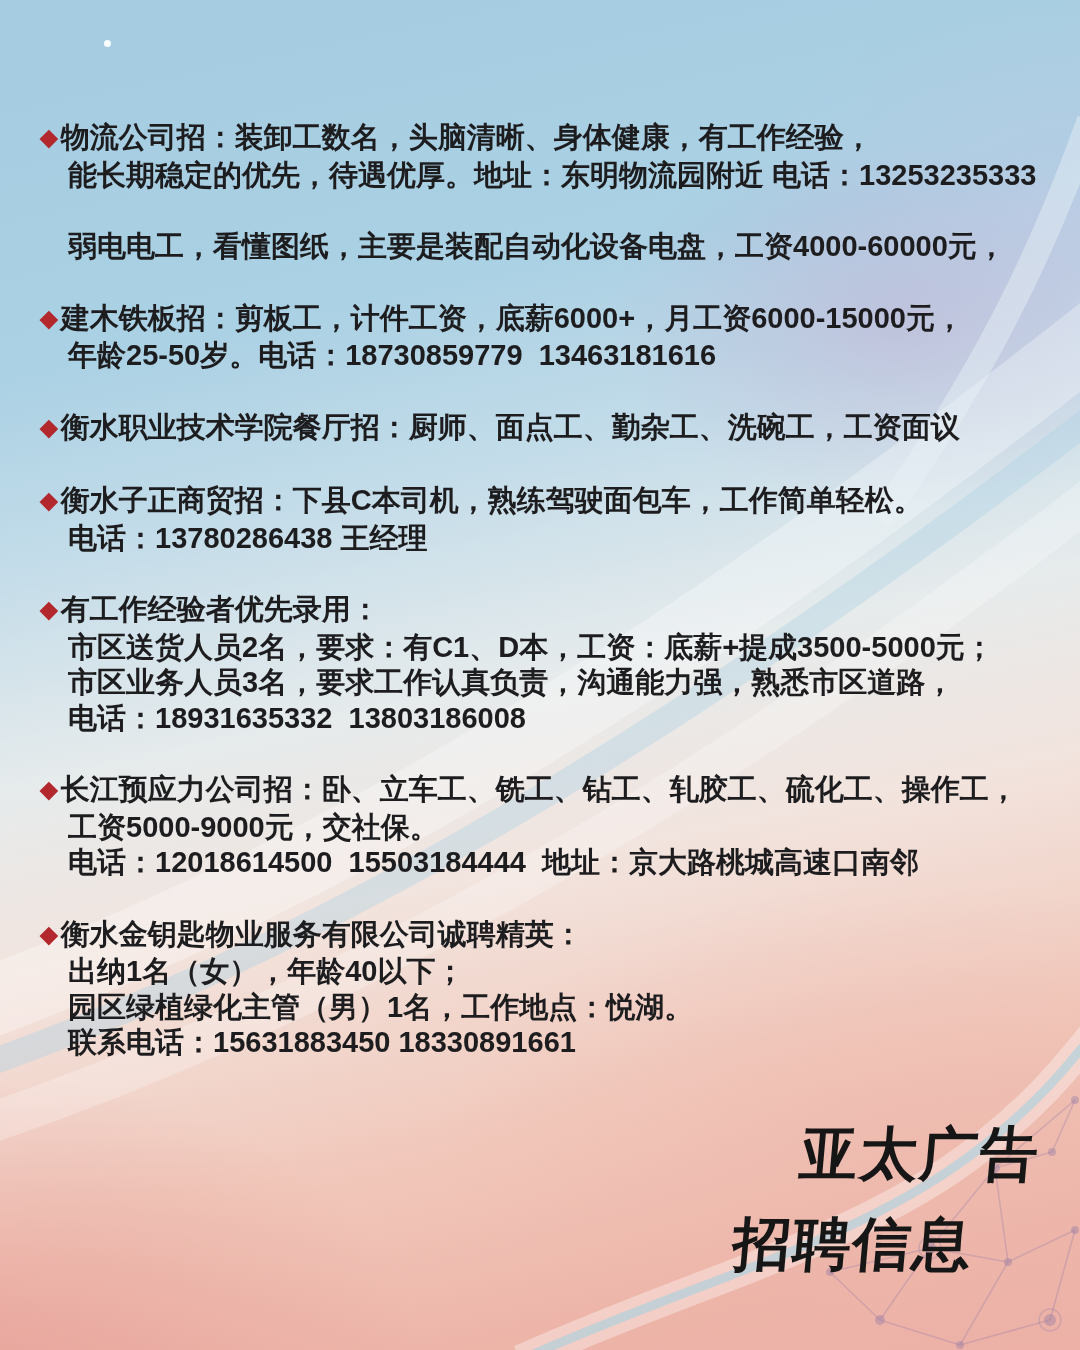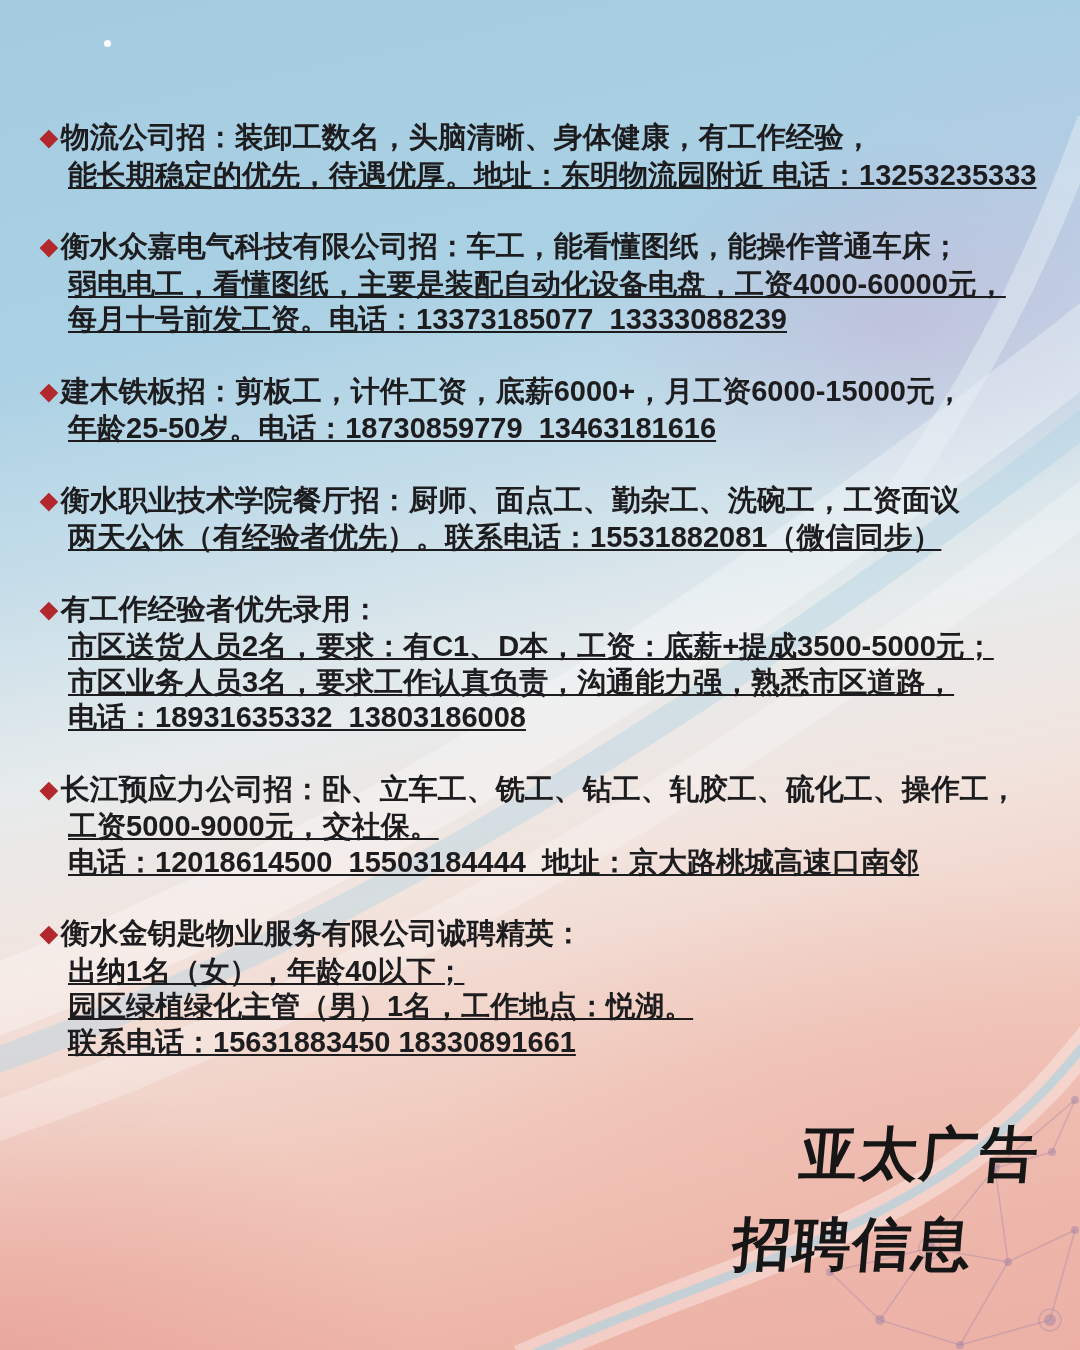--- a/index.html
+++ b/index.html
@@ -14,21 +14,21 @@
       linear-gradient(168deg,#a4cbe0 0%,#abd1e4 24%,#c3dce9 36%,#e6ebec 50%,#f2e4de 62%,#f1c9bc 78%,#edb4a8 92%,#ecb0a6 100%);
   }
   .decor{position:absolute;left:0;top:0;width:1080px;height:1350px;pointer-events:none;}
   .white-dot{position:absolute;left:104px;top:40px;width:7px;height:7px;border-radius:50%;background:#fff;opacity:.95;}
   .content{position:absolute;left:40px;top:120px;width:1010px;}
   .listing{margin:0 0 36px 0;}
   .line{
     font-size:29px;font-weight:bold;line-height:35.5px;
     color:var(--c-text,#1d1d1f);white-space:pre;letter-spacing:0;
   }
-  .line.cont{padding-left:28px;text-decoration:underline;}
+  .line.cont{padding-left:28px;}
   .bullet{
     color:var(--c-bullet,#b3282d);font-size:23px;margin-right:3px;
     display:inline-block;transform:translateY(-2px);
   }
   .adv-name,.adv-caption{
     position:absolute;font-size:58px;font-weight:bold;letter-spacing:2px;
     color:var(--c-watermark,#161616);transform:skewX(-5deg);white-space:pre;
   }
   .adv-name{left:800px;top:1116px;}
   .adv-caption{left:733px;top:1206px;}
@@ -70,35 +70,36 @@
   <div class="white-dot"></div>
 
   <div class="content">
 
     <div class="listing">
       <div class="line first"><span class="bullet">◆</span><span>物流公司招：装卸工数名，头脑清晰、身体健康，有工作经验，</span></div>
       <div class="line cont">能长期稳定的优先，待遇优厚。地址：东明物流园附近 电话：13253235333</div>
     </div>
 
     <div class="listing">
-      <div class="line first"><span class="bullet">◆</span><span>衡水众嘉电气科技有限公司招：车工，能看懂图纸，能操作普通车床；</span></div>
       <div class="line cont">弱电电工，看懂图纸，主要是装配自动化设备电盘，工资4000-60000元，</div>
-      <div class="line cont">每月十号前发工资。电话：13373185077  13333088239</div>
     </div>
 
     <div class="listing">
       <div class="line first"><span class="bullet">◆</span><span>建木铁板招：剪板工，计件工资，底薪6000+，月工资6000-15000元，</span></div>
       <div class="line cont">年龄25-50岁。电话：18730859779  13463181616</div>
     </div>
 
     <div class="listing">
       <div class="line first"><span class="bullet">◆</span><span>衡水职业技术学院餐厅招：厨师、面点工、勤杂工、洗碗工，工资面议</span></div>
-      <div class="line cont">两天公休（有经验者优先）。联系电话：15531882081（微信同步）</div>
     </div>
 
+    <div class="listing">
+      <div class="line first"><span class="bullet">◆</span><span>衡水子正商贸招：下县C本司机，熟练驾驶面包车，工作简单轻松。</span></div>
+      <div class="line cont">电话：13780286438 王经理</div>
+    </div>
 
     <div class="listing">
       <div class="line first"><span class="bullet">◆</span><span>有工作经验者优先录用：</span></div>
       <div class="line cont">市区送货人员2名，要求：有C1、D本，工资：底薪+提成3500-5000元；</div>
       <div class="line cont">市区业务人员3名，要求工作认真负责，沟通能力强，熟悉市区道路，</div>
       <div class="line cont">电话：18931635332  13803186008</div>
     </div>
 
     <div class="listing">
       <div class="line first"><span class="bullet">◆</span><span>长江预应力公司招：卧、立车工、铣工、钻工、轧胶工、硫化工、操作工，</span></div>

